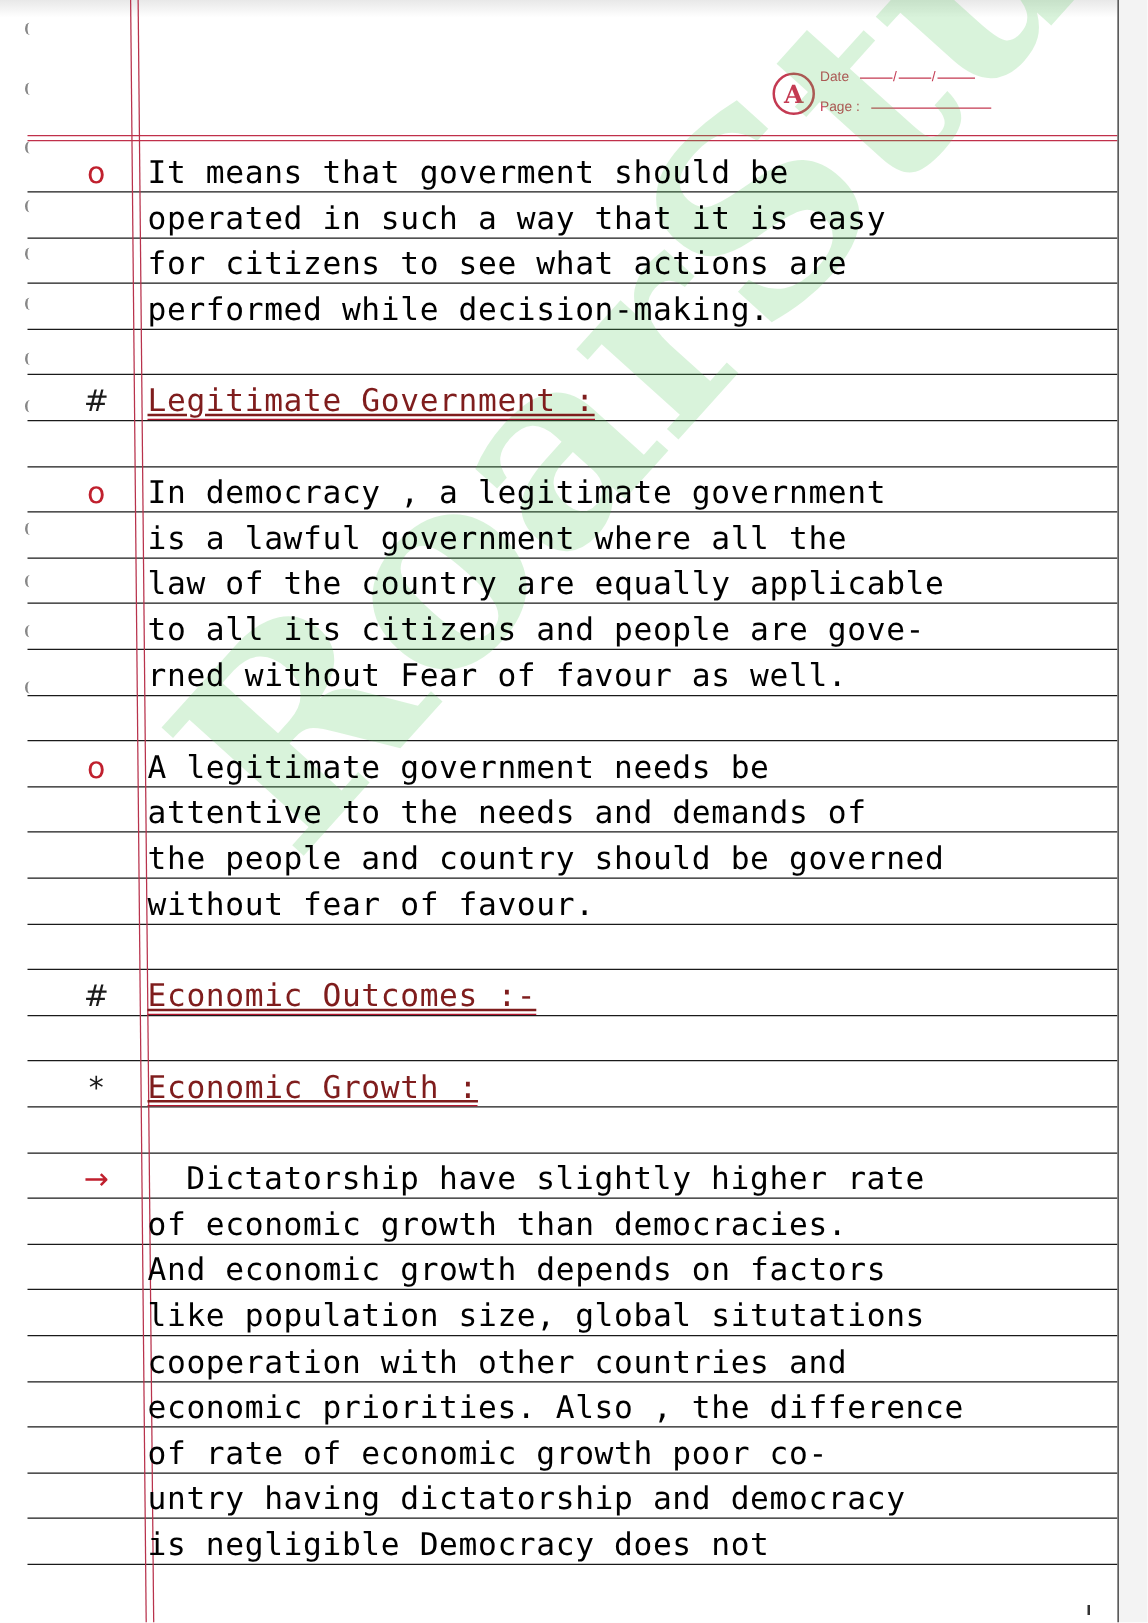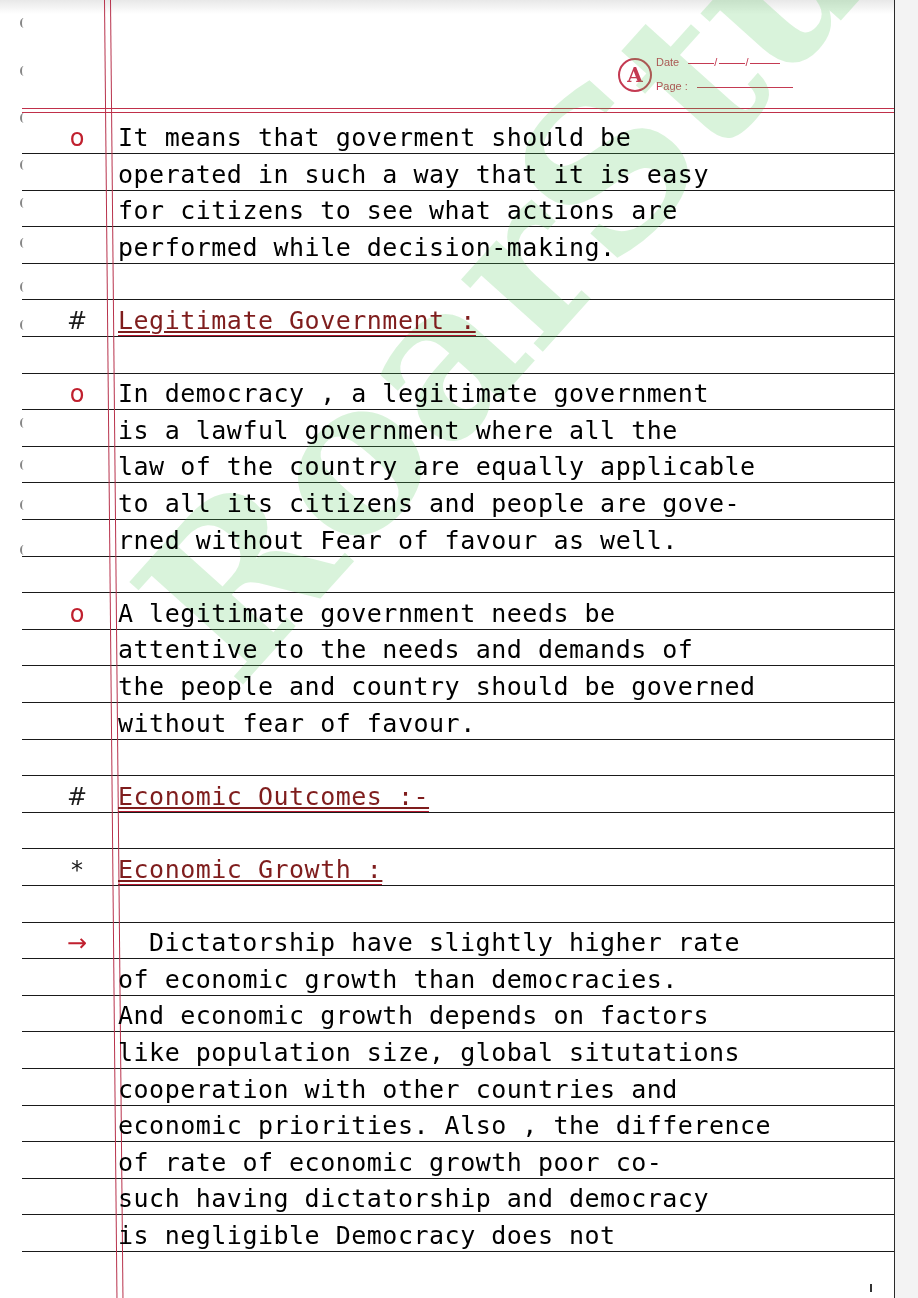--- a/index.html
+++ b/index.html
@@ -190,19 +190,19 @@
       <div class="marker black" style="top: 853px;">*</div>
       <div class="line red" style="top: 853px;"><span class="heading-underline">Economic Growth :</span></div>
       <div class="marker red" style="top: 926.2px;">→</div>
       <div class="line" style="top: 926.2px; margin-left: 31px;"><span>Dictatorship have slightly higher rate</span></div>
       <div class="line" style="top: 962.8px;"><span>of economic growth than democracies.</span></div>
       <div class="line" style="top: 999.4px;"><span>And economic growth depends on factors</span></div>
       <div class="line" style="top: 1036px;"><span>like population size, global situtations</span></div>
       <div class="line" style="top: 1072.6px;"><span>cooperation with other countries and</span></div>
       <div class="line" style="top: 1109.2px;"><span>economic priorities. Also , the difference</span></div>
       <div class="line" style="top: 1145.8px;"><span>of rate of economic growth poor co-</span></div>
-      <div class="line" style="top: 1182.4px;"><span>such having dictatorship and democracy</span></div>
+      <div class="line" style="top: 1182.4px;"><span>untry having dictatorship and democracy</span></div>
       <div class="line" style="top: 1219px;"><span>is negligible Democracy does not</span></div>
     </div>
 
   <div class="corner-mark"></div>
 </div>
 <div class="right-edge"></div>
 
 </body></html>

